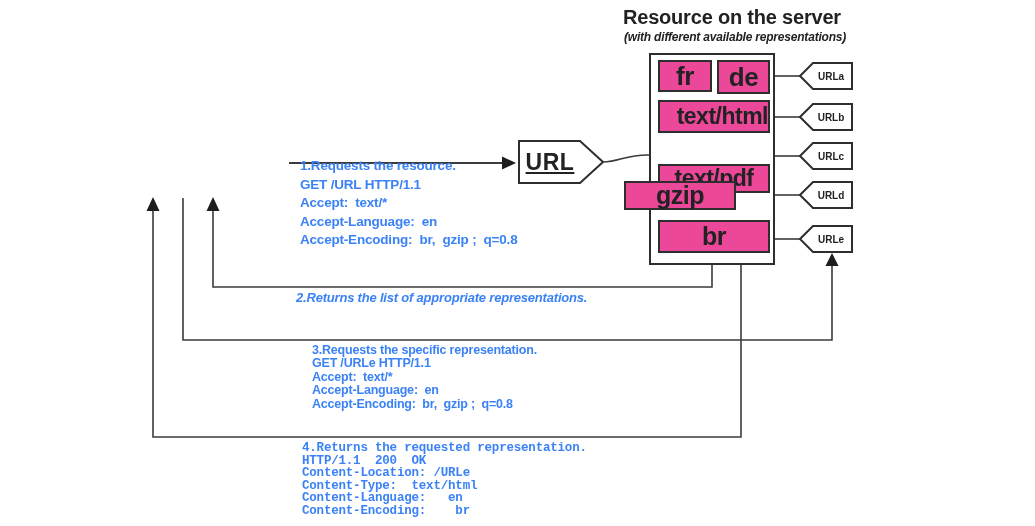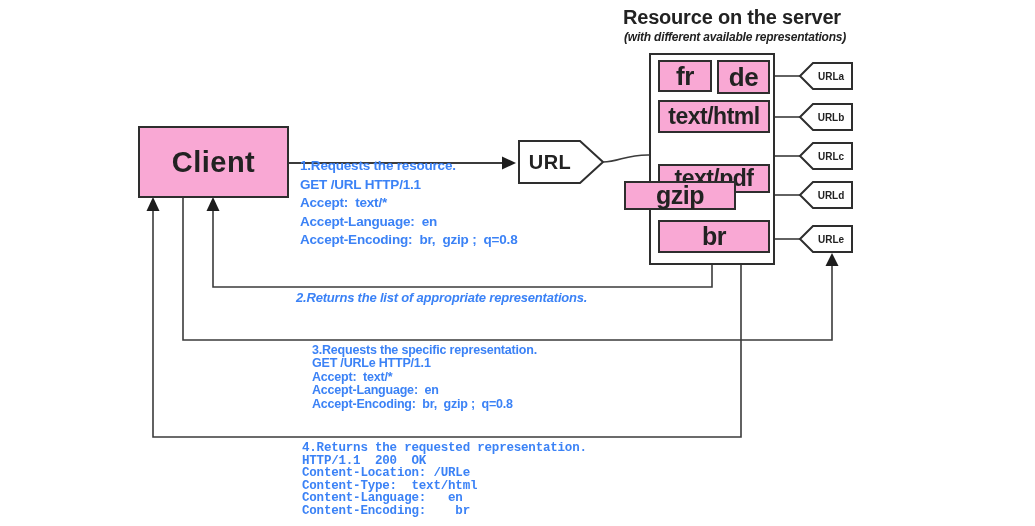--- a/index.html
+++ b/index.html
@@ -9,33 +9,33 @@
     --ink:#222222;
   }
   html,body{margin:0;padding:0;background:var(--bg);}
   #stage{
     position:relative;width:1035px;height:526px;background:var(--bg);
     font-family:"Liberation Sans", sans-serif;color:var(--ink);
     overflow:hidden;
   }
   #wires{position:absolute;left:0;top:0;z-index:1;}
   .box{
-    position:absolute;box-sizing:border-box;background:#f9a8d4;
+    position:absolute;box-sizing:border-box;background:#ec4899;
     border:2px solid var(--border);z-index:2;
     display:flex;align-items:center;justify-content:center;
   }
   .server-outer{border-width:2px;background:#fff;}
   .rep-label{font-weight:700;letter-spacing:-0.5px;white-space:nowrap;}
   .sz-lang{font-size:26px;}
   .sz-mime{font-size:23px;}
   .sz-enc{font-size:25px;}
   .client-label{font-size:29px;font-weight:600;letter-spacing:0.5px;}
   .url-node-label{
     position:absolute;z-index:3;display:flex;align-items:center;justify-content:center;
-    font-size:20px;font-weight:600;letter-spacing:0.5px;
+    font-size:23px;font-weight:600;letter-spacing:0.5px;text-decoration:underline;
   }
   .tag-label{
     position:absolute;z-index:3;display:flex;align-items:center;justify-content:center;
     font-size:10px;font-weight:700;letter-spacing:0;
   }
   .hdr{position:absolute;z-index:3;white-space:nowrap;}
   .server-title{font-size:20px;font-weight:600;letter-spacing:-0.2px;}
   .server-subtitle{font-size:12px;font-weight:700;font-style:italic;letter-spacing:-0.2px;}
   .msg{position:absolute;z-index:3;font-weight:700;color:#3b82f6;letter-spacing:-0.2px;}
   .msg div{white-space:pre;}
@@ -84,42 +84,39 @@
   <div class="hdr server-subtitle" style="left:624px;top:30px;">(with different available representations)</div>
 
   <div class="box server-outer" style="left:649px;top:53px;width:126px;height:212px;"></div>
 
   <div class="box" style="left:658px;top:60px;width:54px;height:32px;">
     <span class="rep-label sz-lang">fr</span>
   </div>
   <div class="box" style="left:717px;top:60px;width:53px;height:34px;">
     <span class="rep-label sz-lang">de</span>
   </div>
-  <div class="box" style="left:658px;top:100px;width:112px;height:33px;">
+  <div class="box" style="left:658px;top:100px;width:112px;height:33px;justify-content:flex-end;">
     <span class="rep-label sz-mime">text/html</span>
   </div>
   <div class="box" style="left:658px;top:142px;width:112px;height:29px;margin-top:22px;">
     <span class="rep-label sz-mime">text/pdf</span>
   </div>
   <div class="box" style="left:624px;top:181px;width:112px;height:29px;">
     <span class="rep-label sz-enc">gzip</span>
   </div>
   <div class="box" style="left:658px;top:220px;width:112px;height:33px;">
     <span class="rep-label sz-enc">br</span>
   </div>
 
   <div class="tag-label" style="left:810px;top:63px;width:42px;height:26px;">URLa</div>
   <div class="tag-label" style="left:810px;top:104px;width:42px;height:26px;">URLb</div>
   <div class="tag-label" style="left:810px;top:143px;width:42px;height:26px;">URLc</div>
   <div class="tag-label" style="left:810px;top:182px;width:42px;height:26px;">URLd</div>
   <div class="tag-label" style="left:810px;top:226px;width:42px;height:26px;">URLe</div>
 
-  <div class="box" style="left:138px;top:126px;width:151px;height:72px;">
-    <span class="client-label">Client</span>
-  </div>
 
   <div class="url-node-label" style="left:519px;top:141px;width:62px;height:42px;">URL</div>
 
   <div class="msg msg-1" style="left:300px;top:157px;">
     <div>1.Requests the resource.</div>
     <div>GET /URL HTTP/1.1</div>
     <div>Accept:  text/*</div>
     <div>Accept-Language:  en</div>
     <div>Accept-Encoding:  br,  gzip ;  q=0.8</div>
   </div>

